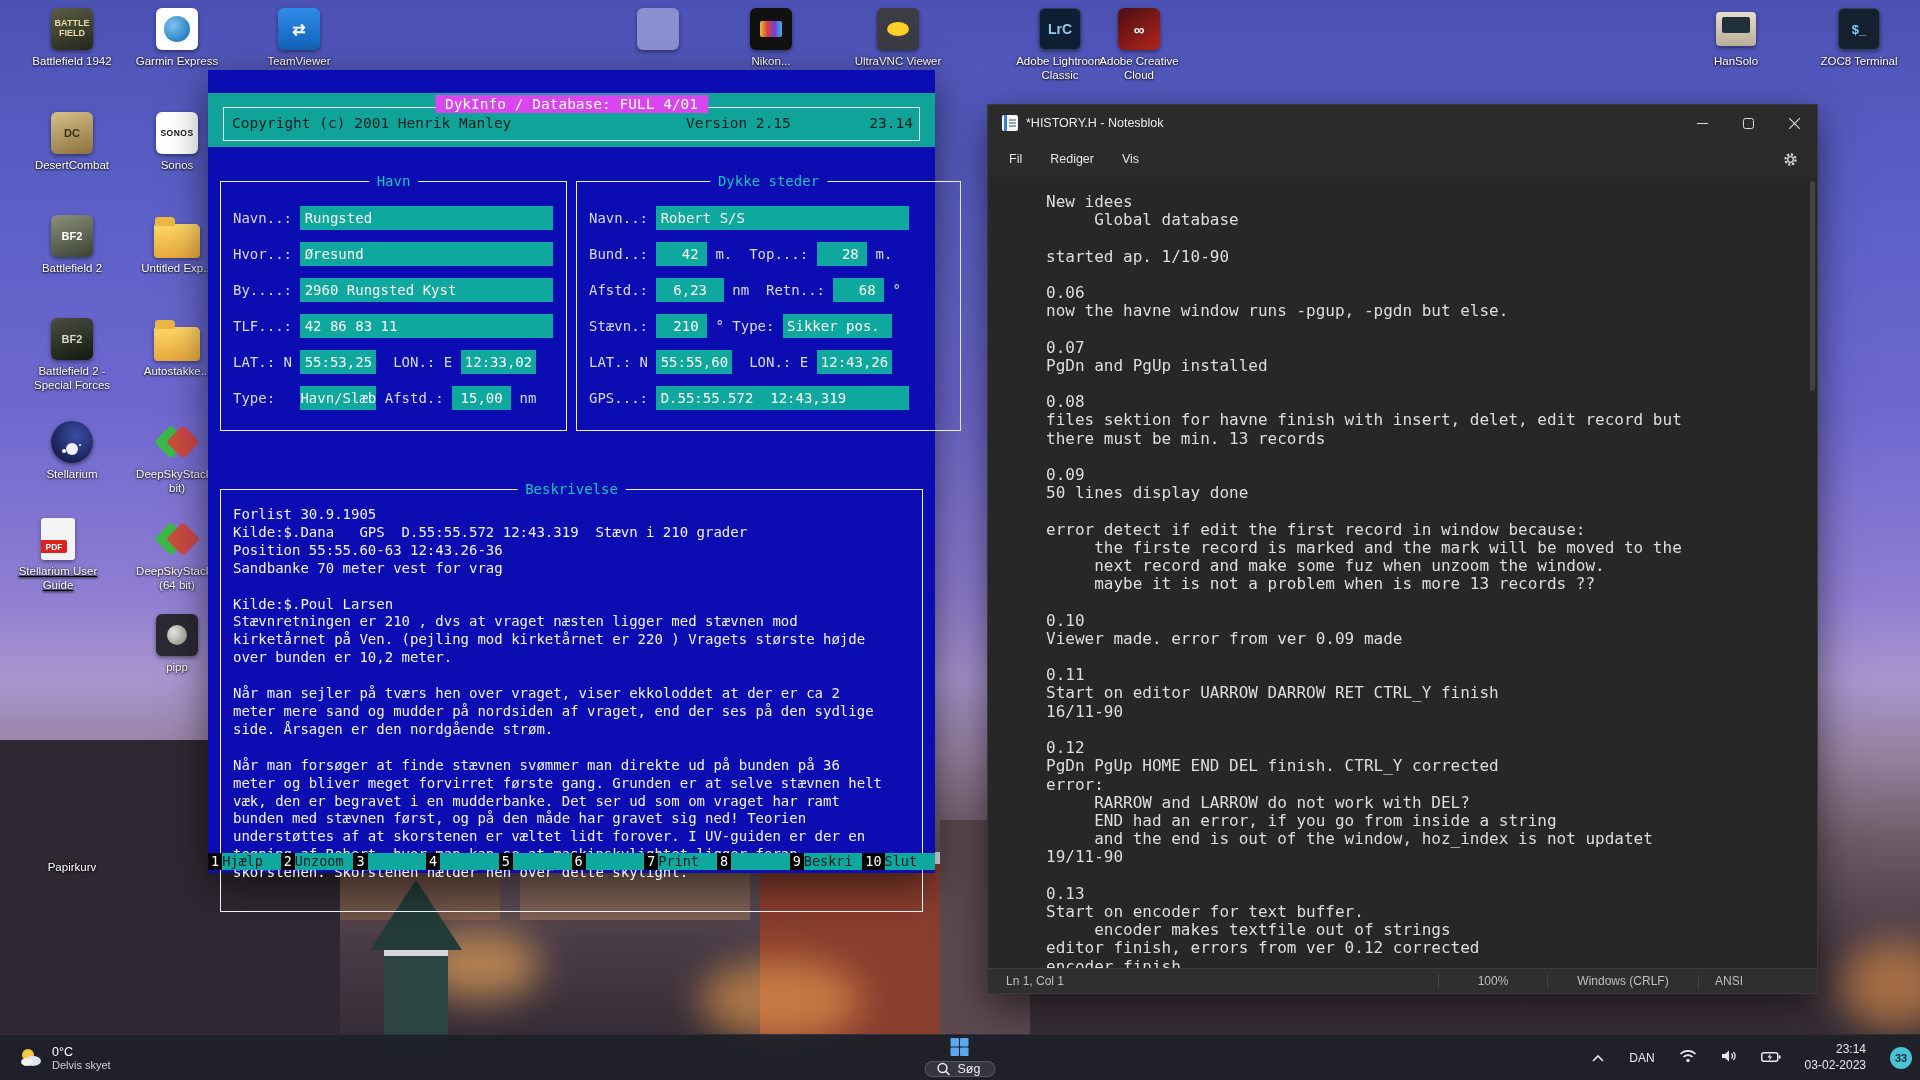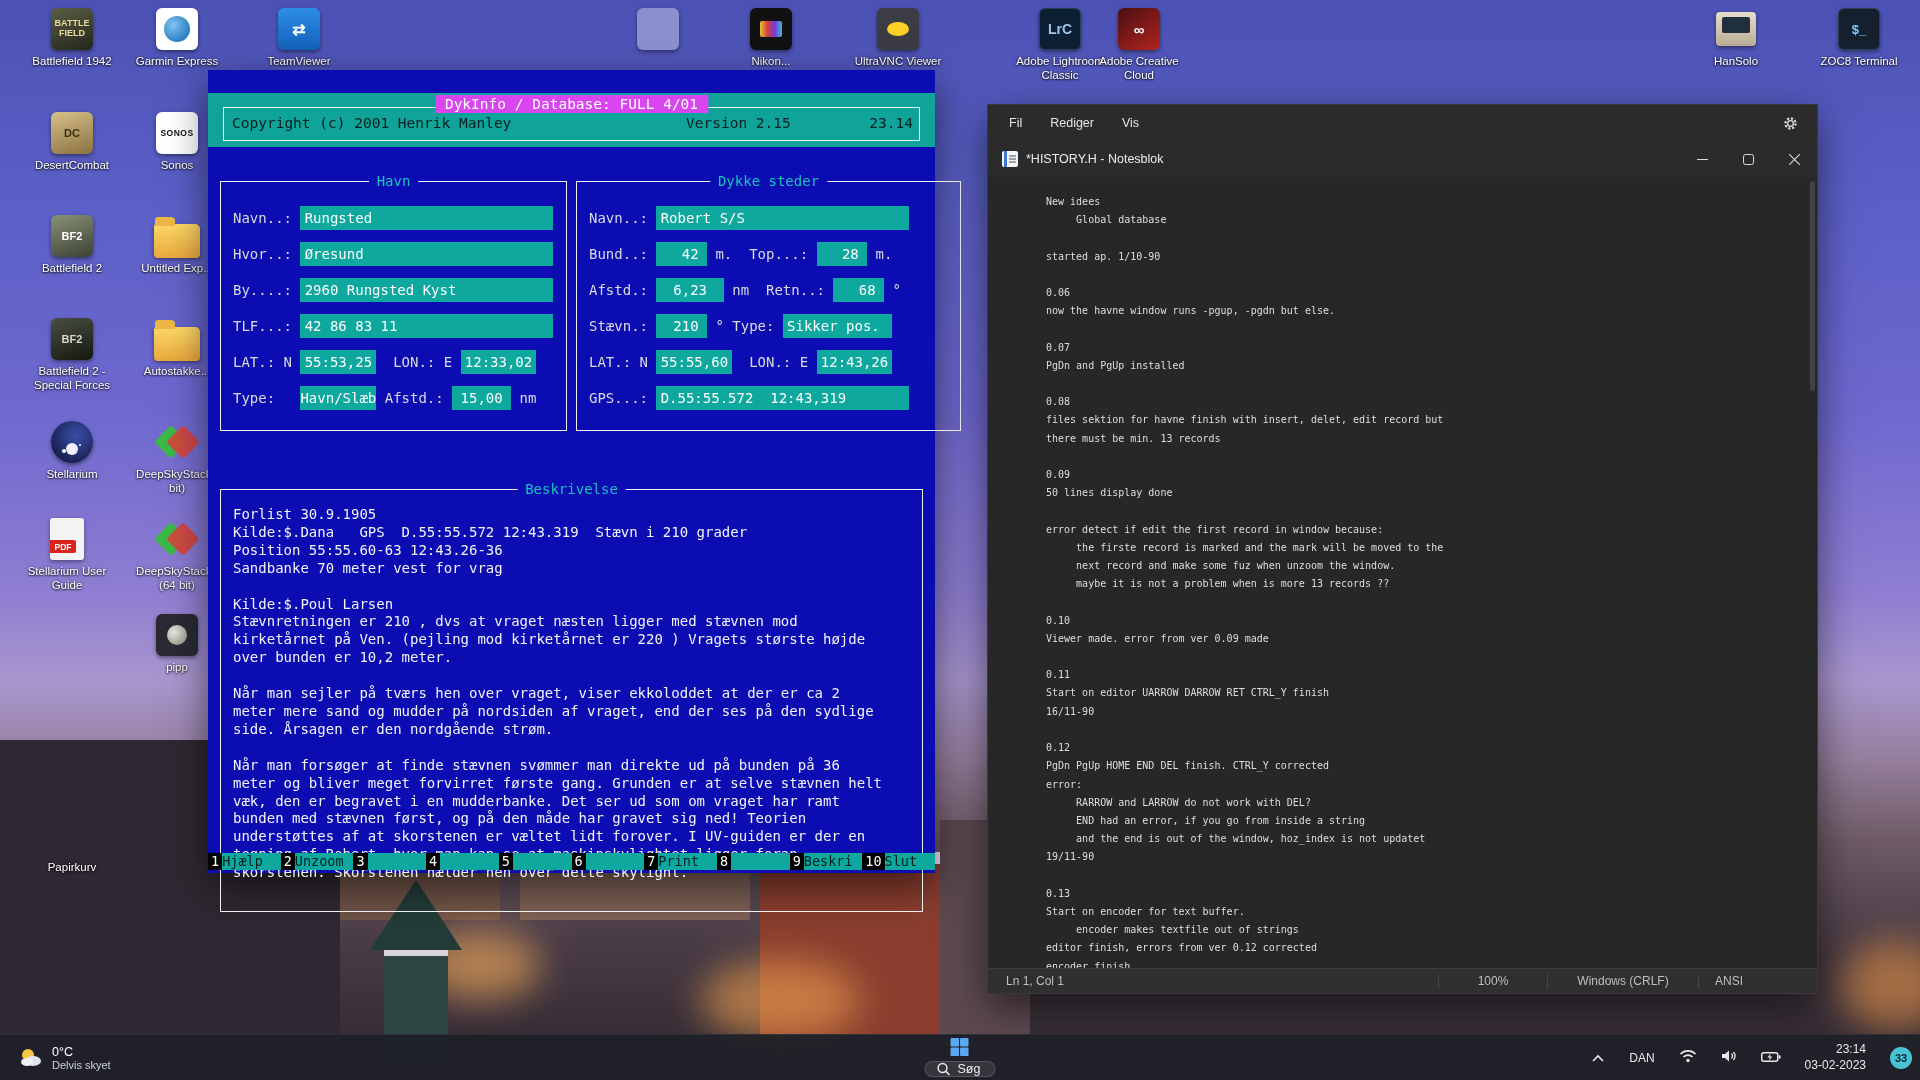--- a/index.html
+++ b/index.html
@@ -65,21 +65,21 @@
   #np-title { font-size:12.5px; color:#ececec; }
   #np-fileicon { width:16px; height:16px; background:#f4f6f8; border-radius:2px; position:relative; }
   #np-fileicon::before { content:""; position:absolute; left:2px; top:0; width:3px; height:16px; background:#3f7ad0; }
   #np-fileicon::after { content:""; position:absolute; left:7px; top:4px; width:7px; height:1.5px; background:#9aa2ac; box-shadow:0 3px 0 #9aa2ac, 0 6px 0 #9aa2ac; }
   #np-controls { margin-left:auto; display:flex; }
   .npbtn { width:46px; height:36px; display:flex; align-items:center; justify-content:center; }
   #np-menubar { height:36px; display:flex; align-items:center; gap:6px; padding:0 10px; background:#2b2b2b; }
   .menu-item { font-size:12.5px; color:#e4e4e4; padding:5px 11px; border-radius:5px; }
   #np-gear { margin-left:auto; width:34px; height:30px; display:flex; align-items:center; justify-content:center; }
   #np-content { position:absolute; left:0; top:72px; right:0; bottom:25px; overflow:hidden; }
-  #np-text { position:absolute; left:58px; top:16px; white-space:pre; font-family:"DejaVu Sans Mono", monospace; font-size:10px; line-height:18.2px; color:#dedede; }
+  #np-text { position:absolute; left:58px; top:16px; white-space:pre; font-family:"DejaVu Sans Mono", monospace; font-size:16px; line-height:18.2px; color:#dedede; }
   #np-scroll { position:absolute; right:2px; top:76px; width:5px; height:210px; background:#5a5a5a; border-radius:3px; opacity:.55; }
   #np-statusbar { position:absolute; left:0; right:0; bottom:0; height:25px; background:#2f2f2f; border-top:1px solid #3c3c3c; display:flex; align-items:center; font-size:12px; color:#bfbfbf; }
   #np-status-pos { padding-left:18px; }
   .np-sep { width:1px; height:15px; background:#454545; }
   .np-cell { display:flex; align-items:center; justify-content:center; height:100%; }
 
   
   #taskbar { position:absolute; left:0; right:0; bottom:0; height:46px; background:rgba(30,32,40,.92); border-top:1px solid rgba(255,255,255,.06); }
   #tb-center { position:absolute; left:50%; transform:translateX(-50%); top:0; height:62px; display:flex; align-items:center; gap:2px;flex-direction:column; }
   .tb-slot { width:43px; height:40px; border-radius:6px; display:flex; align-items:center; justify-content:center; position:relative; }
@@ -272,21 +272,21 @@
 </div>
 <div class="dicon" style="left:127px;top:419px;">
   <div class="art">
       <span class="a-dss">
         <i></i>
         <b></b>
       </span>
     </div>
   <div class="lbl">DeepSkyStacke bit)</div>
 </div>
-<div class="dicon" style="left:17px;top:516px;">
+<div class="dicon" style="left:8px;top:516px;text-decoration:underline;">
   <div class="art">
       <span class="a-pdf">
         <i>PDF</i>
       </span>
     </div>
   <div class="lbl">Stellarium User Guide</div>
 </div>
 <div class="dicon" style="left:127px;top:516px;">
   <div class="art">
       <span class="a-dss">
@@ -409,50 +409,50 @@
         </span>
       <span class="fkey">
           <span class="num">10</span>
           <span class="flbl">Slut</span>
         </span>
     </div>
   </div>
 </div>
 
 <div id="notepad" class="abs winshadow">
+  <div id="np-titlebar">
+    <span id="np-fileicon"></span>
+    <span id="np-title">*HISTORY.H - Notesblok</span>
+    <span id="np-controls">
+      <span class="npbtn">
+          <svg width="11" height="11">
+            <rect x="0" y="5" width="11" height="1" fill="#dcdcdc"></rect>
+          </svg>
+        </span>
+      <span class="npbtn">
+          <svg width="11" height="11">
+            <rect x="0.5" y="0.5" width="10" height="10" rx="2" fill="none" stroke="#dcdcdc"></rect>
+          </svg>
+        </span>
+      <span class="npbtn">
+          <svg width="11" height="11">
+            <path d="M0 0 L11 11 M11 0 L0 11" stroke="#dcdcdc" stroke-width="1.1"></path>
+          </svg>
+        </span>
+    </span>
+  </div>
   <div id="np-menubar">
     <span class="menu-item">Fil</span>
     <span class="menu-item">Rediger</span>
     <span class="menu-item">Vis</span>
     <span id="np-gear">
       <svg width="15" height="15" viewBox="0 0 16 16">
           <circle cx="8" cy="8" r="5.4" fill="none" stroke="#dcdcdc" stroke-width="2.4" stroke-dasharray="2.3 1.9"></circle>
           <circle cx="8" cy="8" r="3" fill="none" stroke="#dcdcdc" stroke-width="1.4"></circle>
         </svg>
-    </span>
-  </div>
-  <div id="np-titlebar">
-    <span id="np-fileicon"></span>
-    <span id="np-title">*HISTORY.H - Notesblok</span>
-    <span id="np-controls">
-      <span class="npbtn">
-          <svg width="11" height="11">
-            <rect x="0" y="5" width="11" height="1" fill="#dcdcdc"></rect>
-          </svg>
-        </span>
-      <span class="npbtn">
-          <svg width="11" height="11">
-            <rect x="0.5" y="0.5" width="10" height="10" rx="2" fill="none" stroke="#dcdcdc"></rect>
-          </svg>
-        </span>
-      <span class="npbtn">
-          <svg width="11" height="11">
-            <path d="M0 0 L11 11 M11 0 L0 11" stroke="#dcdcdc" stroke-width="1.1"></path>
-          </svg>
-        </span>
     </span>
   </div>
   <div id="np-content">
     <pre id="np-text">New idees
      Global database
 
 started ap. 1/10-90
 
 0.06
 now the havne window runs -pgup, -pgdn but else.

